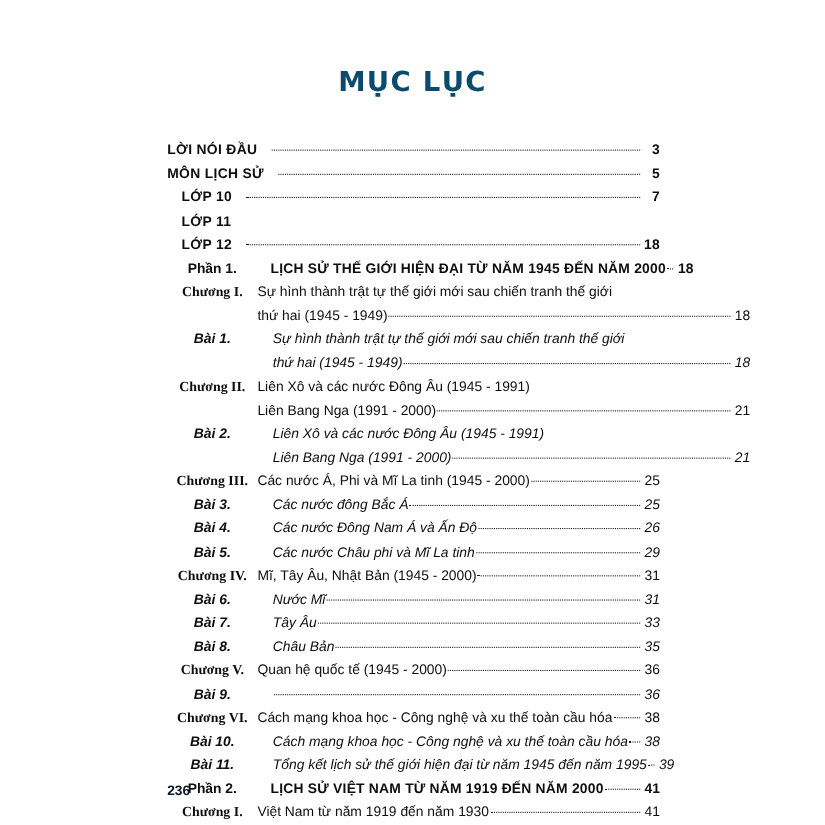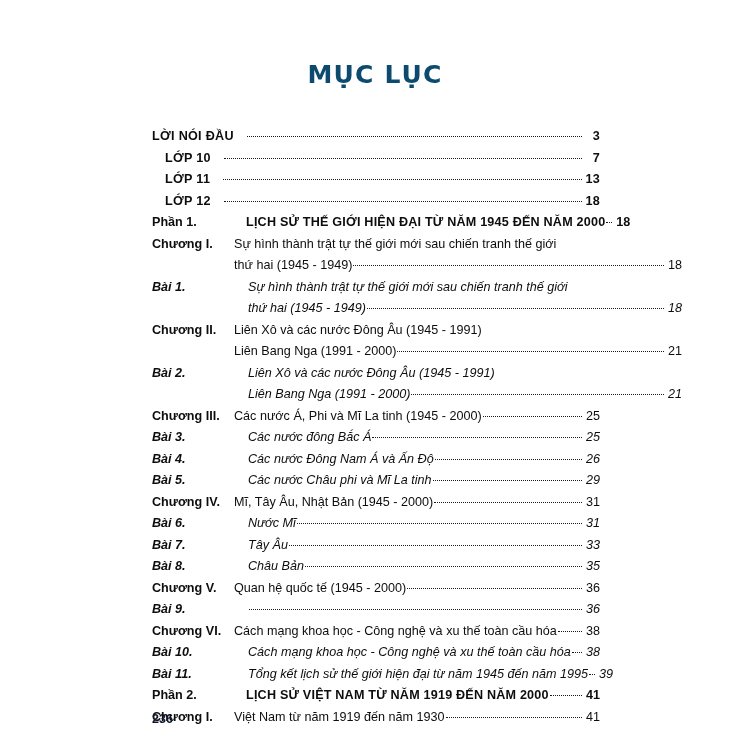--- a/index.html
+++ b/index.html
@@ -49,21 +49,21 @@
     width: 100%;
     font-size: 12.6px;
     line-height: 21.5px;
     white-space: nowrap;
   }
 
   
   .label {
     flex: 0 0 auto;
     width: 82px;
-    text-align: left;
+    text-align: center;
     padding-right: 0;
     box-sizing: border-box;
   }
 
   
   .entry {
     flex: 1 1 auto;
     display: flex;
     align-items: baseline;
     min-width: 0;
@@ -109,21 +109,21 @@
   .lvl-top.indent1 .label { padding-left: 13px; }
   .lvl-top .entry { margin-left: 12px; }
 
   .lvl-part .label,
   .lvl-part .etext,
   .lvl-part .pageno {
     font-weight: bold;
   }
   .lvl-part .etext { letter-spacing: 0.2px; margin-left: 12px; }
 
-  .lvl-chap .label { font-weight: bold; }
+  .lvl-chap .label { font-weight: bold; font-family: Liberation Serif, serif; }
   .lvl-chap .etext,
   .lvl-chap .pageno { font-weight: normal; }
 
   .lvl-lesson .label {
     font-weight: bold;
     font-style: italic;
   }
   .lvl-lesson .etext,
   .lvl-lesson .pageno,
   .lvl-lesson .cont .etext {
@@ -150,35 +150,38 @@
 
   <div class="toc" id="toc-list">
       <div class="row lvl-top">
         <div class="label">LỜI NÓI ĐẦU</div>
         <div class="entry">
           <span class="etext"></span>
           <span class="leader"></span>
           <span class="pageno">3</span>
         </div>
       </div>
+      <div class="row lvl-top">
+        <div class="label">MÔN LỊCH SỬ</div>
+        <div class="entry">
+          <span class="etext"></span>
+          <span class="leader"></span>
+          <span class="pageno">5</span>
+        </div>
+      </div>
       <div class="row lvl-top indent1">
         <div class="label">LỚP 10</div>
         <div class="entry">
           <span class="etext"></span>
           <span class="leader"></span>
           <span class="pageno">7</span>
         </div>
       </div>
       <div class="row lvl-top indent1">
         <div class="label">LỚP 11</div>
-        <div class="entry">
-          <span class="etext"></span>
-          <span class="leader"></span>
-          <span class="pageno">13</span>
-        </div>
       </div>
       <div class="row lvl-top indent1">
         <div class="label">LỚP 12</div>
         <div class="entry">
           <span class="etext"></span>
           <span class="leader"></span>
           <span class="pageno">18</span>
         </div>
       </div>
       <div class="row lvl-part">

